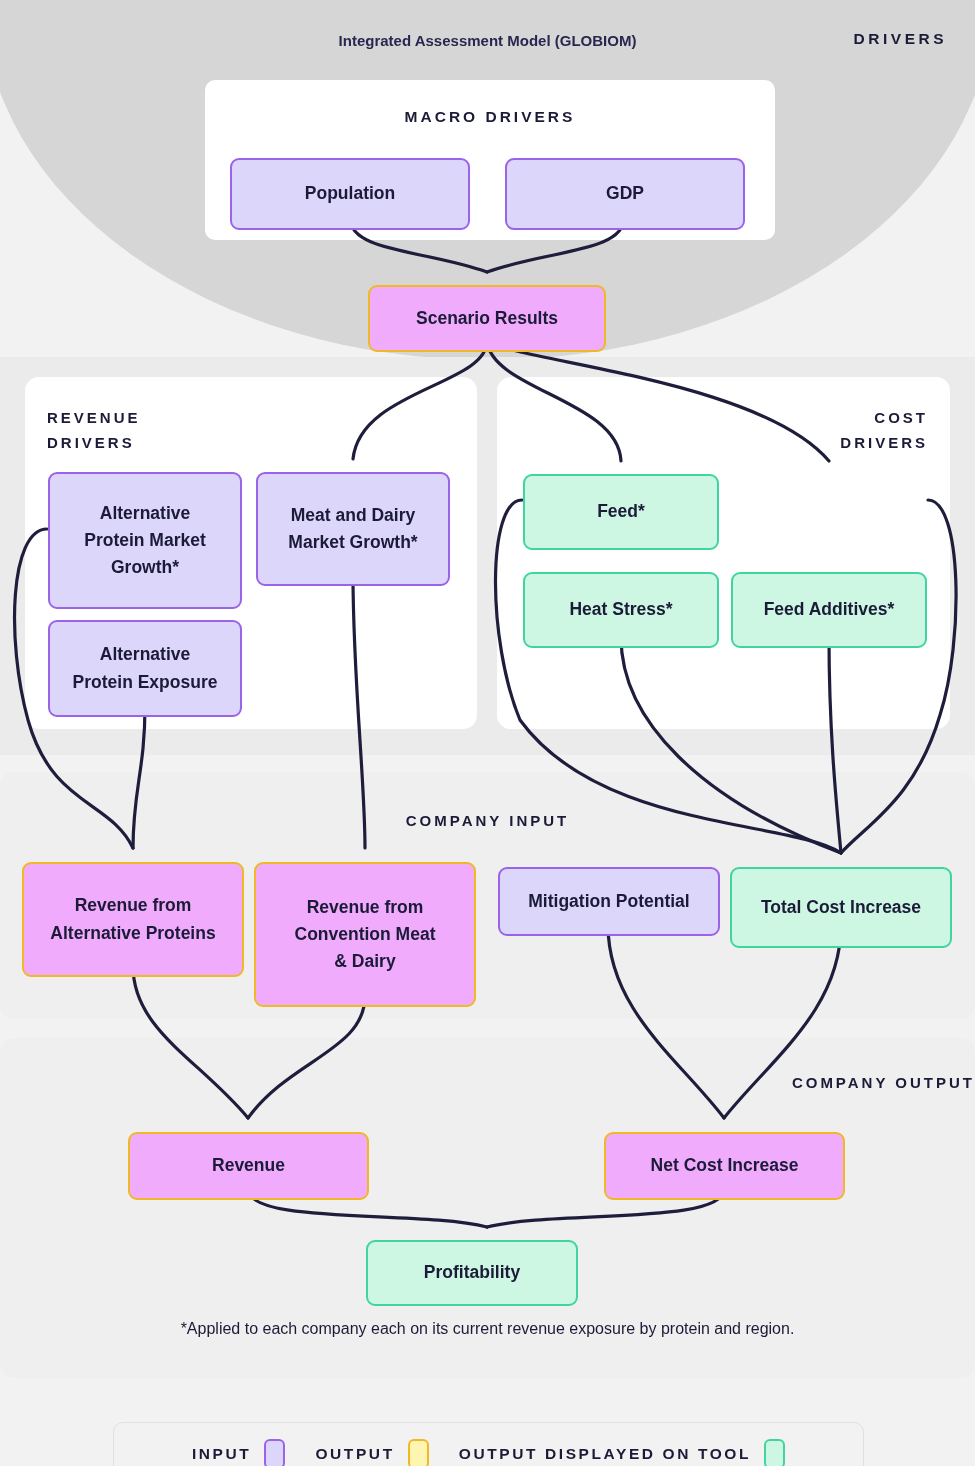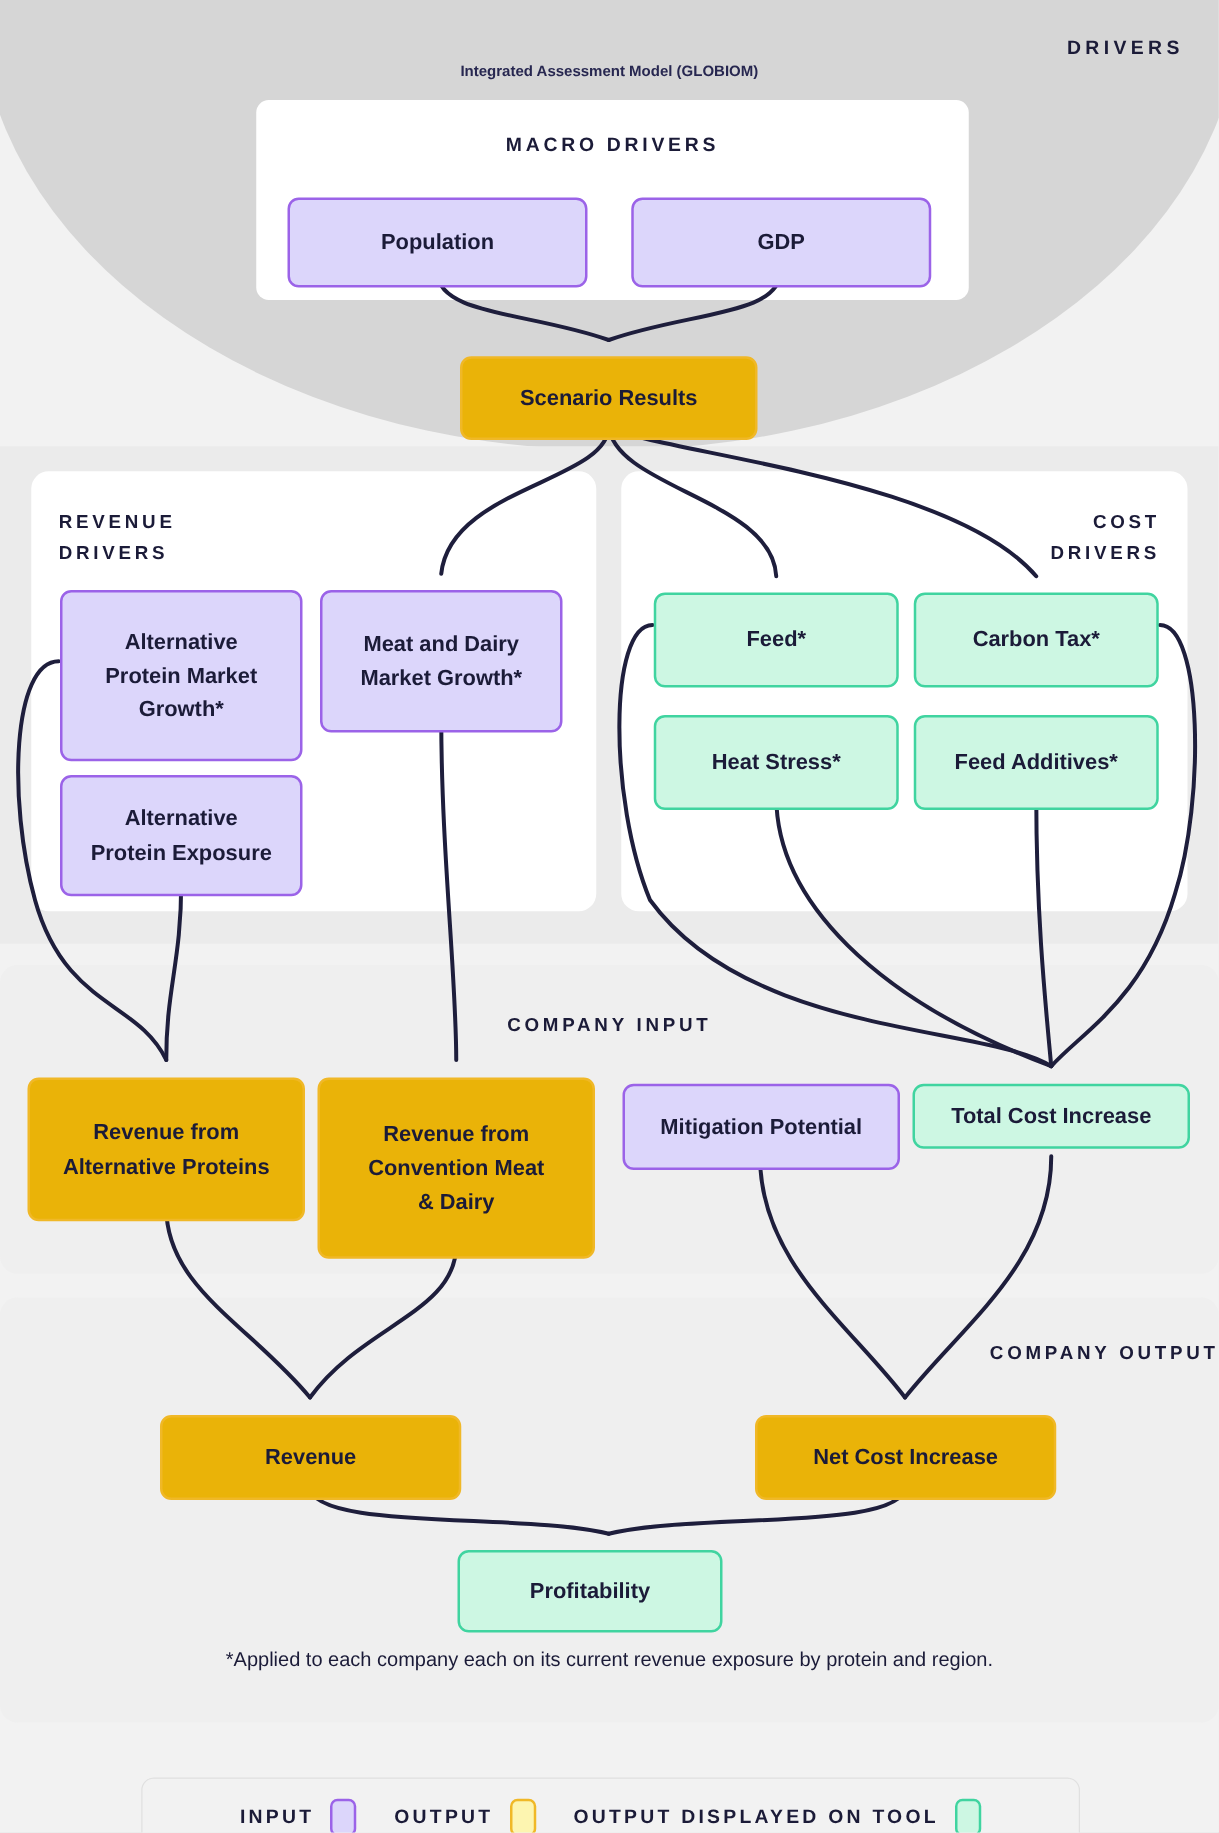--- a/index.html
+++ b/index.html
@@ -38,21 +38,21 @@
   #company-input-panel{left:0px;top:772px;width:975px;height:247px;background:#efefef;border-radius:14px;}
   #company-output-panel{left:0px;top:1038px;width:975px;height:340px;background:#efefef;border-radius:14px;}
 
   
   .band-label{
     position:absolute;z-index:4;
     font-weight:700;font-size:15px;letter-spacing:3px;
     color:#1b1b38;text-transform:uppercase;
   }
   #drivers-label{right:28px;top:30px;letter-spacing:3.5px;font-size:15.5px;}
-  #macro-title{left:0;top:50px;width:975px;text-align:center;font-size:12px;font-weight:700;letter-spacing:0px;color:#272750;z-index:4;position:absolute;}
+  #macro-title{left:0;top:32px;width:975px;text-align:center;font-size:15px;font-weight:700;letter-spacing:0px;color:#272750;z-index:4;position:absolute;}
   #macro-drivers-label{left:205px;top:108px;width:570px;text-align:center;letter-spacing:3px;font-size:15.5px;}
   #revenue-drivers-label{left:47px;top:405px;width:190px;line-height:25px;font-size:15px;letter-spacing:3px;}
   #cost-drivers-label{right:47px;top:405px;width:190px;text-align:right;line-height:25px;font-size:15px;letter-spacing:3px;}
   #company-input-label{left:0;top:812px;width:975px;text-align:center;font-size:15px;letter-spacing:3px;}
   #company-output-label{left:0;top:1074px;width:975px;text-align:right;font-size:15px;letter-spacing:3px;}
 
   
   #macro-card{
     position:absolute;left:205px;top:80px;width:570px;height:160px;
     background:#ffffff;border-radius:10px;z-index:2;
@@ -67,41 +67,41 @@
     display:flex;align-items:center;justify-content:center;
     text-align:center;
     font-weight:700;
     font-size:17.5px;
     line-height:1.55;
     padding:4px 8px;
     color:#1b1b38;
     margin-top:12px;
   }
   .node.purple{background:#dcd6fb;border-color:#9b63e8;}
-  .node.yellow{background:#eab308;border-color:#f0b827;}
+  .node.yellow{background:#f0abfc;border-color:#f0b827;}
   .node.green {background:#cdf7e3;border-color:#40d4a0;}
 
   
   #node-population {left:230px;top:146px;width:240px;height:72px;}
   #node-gdp        {left:505px;top:146px;width:240px;height:72px;}
   #node-scenario   {left:368px;top:273px;width:238px;height:67px;}
 
   #node-altprot-growth {left:48px;top:460px;width:194px;height:137px;}
   #node-altprot-expo   {left:48px;top:608px;width:194px;height:97px;}
   #node-meatdairy      {left:256px;top:460px;width:194px;height:114px;}
 
   #node-feed        {left:523px;top:462px;width:196px;height:76px;}
   #node-carbontax   {left:731px;top:462px;width:196px;height:76px;}
   #node-heatstress  {left:523px;top:560px;width:196px;height:76px;}
   #node-feedadd     {left:731px;top:560px;width:196px;height:76px;justify-content:center;}
 
   #node-rev-alt     {left:22px;top:850px;width:222px;height:115px;}
   #node-rev-conv    {left:254px;top:850px;width:222px;height:145px;}
   #node-mitigation  {left:498px;top:855px;width:222px;height:69px;}
-  #node-totalcost   {left:730px;top:855px;width:222px;height:52px;}
+  #node-totalcost   {left:730px;top:855px;width:222px;height:81px;}
 
   #node-revenue     {left:128px;top:1120px;width:241px;height:68px;}
   #node-netcost     {left:604px;top:1120px;width:241px;height:68px;}
   #node-profit      {left:366px;top:1228px;width:212px;height:66px;}
 
   
   #footnote{
     position:absolute;left:0;top:1320px;width:975px;text-align:center;
     font-size:16px;font-weight:400;color:#1b1b38;z-index:6;
   }
@@ -224,23 +224,20 @@
 
   <div class="node purple" id="node-meatdairy">
     <span>
       <span>Meat and Dairy</span><br>
       <span>Market Growth*</span>
     </span>
   </div>
 
   <div class="node green" id="node-feed">
     <span>Feed*</span>
-  </div>
-  <div class="node green" id="node-carbontax">
-    <span>Carbon Tax*</span>
   </div>
   <div class="node green" id="node-heatstress">
     <span>Heat Stress*</span>
   </div>
   <div class="node green" id="node-feedadd">
     <span>Feed Additives*</span>
   </div>
 
   <div class="node yellow" id="node-rev-alt">
     <span>

